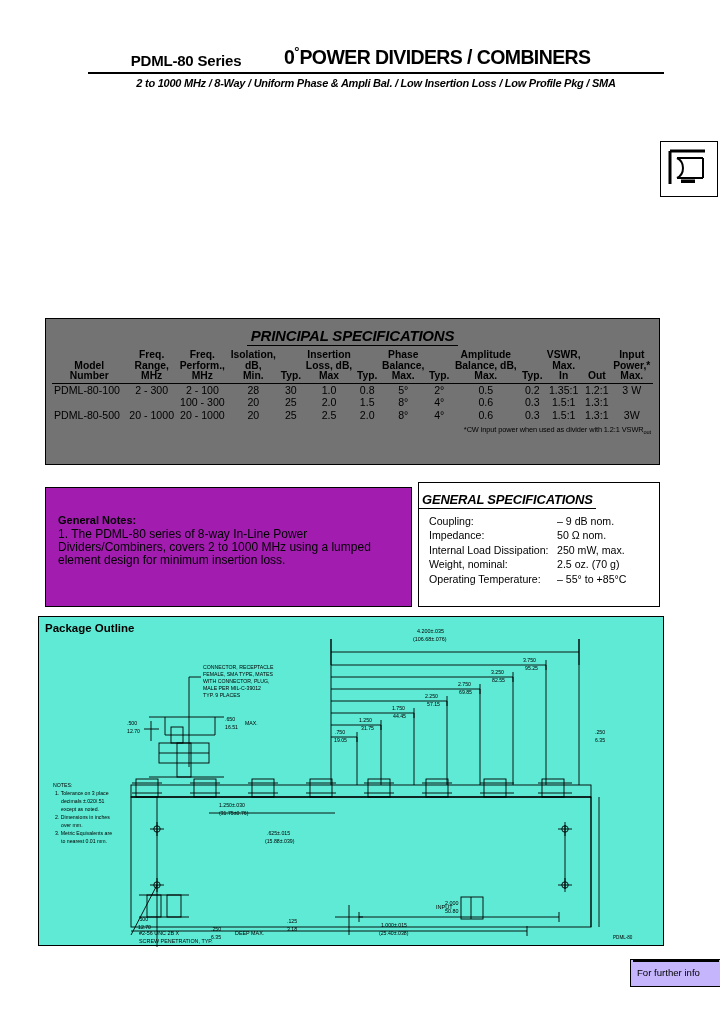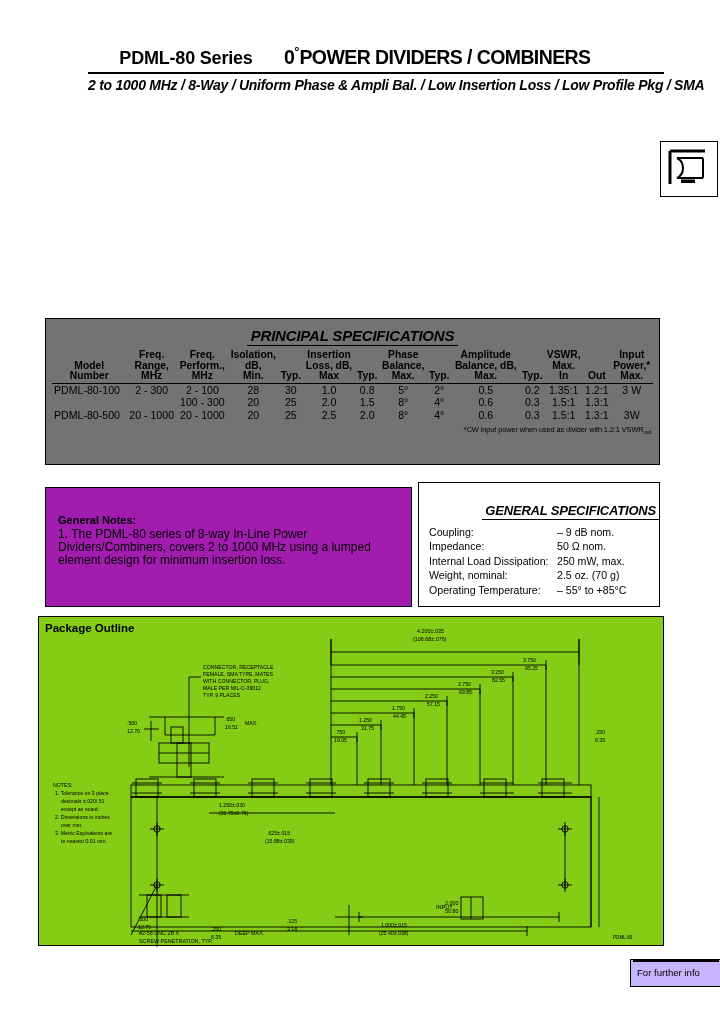--- a/index.html
+++ b/index.html
@@ -10,30 +10,30 @@
     color:#000;
     position:relative;
     overflow:hidden;
   }
   .page{position:absolute;inset:0;background:#fff;}
 
   
   .hdr{position:absolute;left:88px;top:44px;width:576px;}
   .hdr-row{display:flex;align-items:flex-end;justify-content:flex-start;}
   .hdr-series{
-    font-weight:bold;font-size:18px;letter-spacing:-0.2px;
+    font-weight:bold;font-size:15px;letter-spacing:-0.2px;
     width:196px;text-align:center;
   }
   .hdr-title{
     font-weight:bold;font-size:19.5px;letter-spacing:-0.6px;white-space:nowrap;
   }
   .hdr-title .deg{font-size:13px;vertical-align:super;letter-spacing:0;}
   .hdr-rule{border-top:2px solid #000;margin-top:3px;width:576px;}
   .hdr-sub{
-    font-style:italic;font-weight:bold;font-size:14px;
+    font-style:italic;font-weight:bold;font-size:11px;
     text-align:center;margin-top:3px;letter-spacing:-0.25px;white-space:nowrap;
   }
 
   
   .logo-box{
     position:absolute;left:660px;top:141px;width:58px;height:56px;
     border:1.5px solid #000;box-sizing:border-box;background:#fff;
   }
   .logo-inner{position:absolute;left:6px;top:6px;width:44px;height:38px;}
   .logo-inner svg{display:block;}
@@ -78,33 +78,33 @@
     font-size:12px;margin:0 10px 0 12px;line-height:13.2px;
     text-align:left;
   }
 
   
   .gs-box{
     position:absolute;left:418px;top:482px;width:242px;height:125px;
     border:1.6px solid #000;box-sizing:border-box;background:#fff;
   }
   .gs-title{
-    text-align:right;font-style:italic;font-weight:bold;font-size:13px;
-    margin-top:20px;letter-spacing:-0.2px;
+    text-align:left;font-style:italic;font-weight:bold;font-size:13px;
+    margin-top:9px;letter-spacing:-0.2px;
   }
   .gs-title span{border-bottom:1.5px solid #000;padding:0 3px 1px 3px;}
   .gs-list{margin:7px 0 0 10px;font-size:10.6px;line-height:14.4px;}
   .gs-line{display:flex;}
   .gs-label{width:128px;}
   .gs-val{white-space:nowrap;}
 
   
   .pkg-box{
     position:absolute;left:38px;top:616px;width:626px;height:330px;
-    border:1.6px solid #000;box-sizing:border-box;background:#84cc16;
+    border:1.6px solid #000;box-sizing:border-box;background:#5eead4;
   }
   .pkg-title{font-weight:bold;font-size:11.5px;margin:5px 0 0 6px;}
   .draw{position:absolute;left:0;top:0;width:626px;height:330px;}
   .draw svg{display:block;}
 
   
   .ffi{
     position:absolute;left:630px;top:959px;width:90px;height:28px;
     border:1.2px solid #000;border-right:none;box-sizing:border-box;
     background:#c4b5fd;

